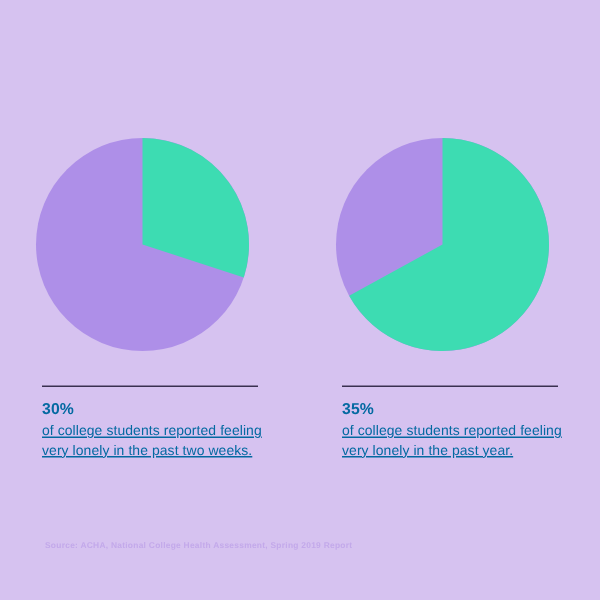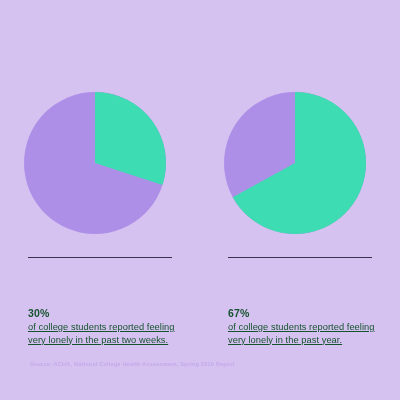--- a/index.html
+++ b/index.html
@@ -57,22 +57,21 @@
     width: 144px;
     height: 0;
     border-top: 1.6px solid #3a3050;
   }
 
   .caption {
     position: absolute;
     left: 28px;
     top: 266px;
     width: 165px;
-    color: #14532d;
-    margin-top: 40px;
+    color: #0369a1;
   }
   .caption-stat {
     font-size: 10.5px;
     font-weight: 700;
     line-height: 14px;
     letter-spacing: 0.1px;
     margin: 0 0 1px 0;
   }
   .caption-text {
     font-size: 9.3px;
@@ -126,21 +125,21 @@
       <div class="pie-wrap">
         <svg class="pie-svg" viewBox="0 0 142 142">
           <circle cx="71" cy="71" r="71" fill="#ae8fe8"></circle>
           <path d="M 71 71 L 71.00 0.00 A 71 71 0 1 1 8.78 105.20 Z" fill="#3ddcb2"></path>
         </svg>
       </div>
 
       <div class="divider"></div>
 
       <div class="caption">
-        <p class="caption-stat">67%</p>
+        <p class="caption-stat">35%</p>
         <p class="caption-text">of college students reported feeling
 very lonely in the past year.</p>
       </div>
 
     </div>
 
   </div>
 
   <p class="source-note">Source: ACHA, National College Health Assessment, Spring 2019 Report</p>
 

